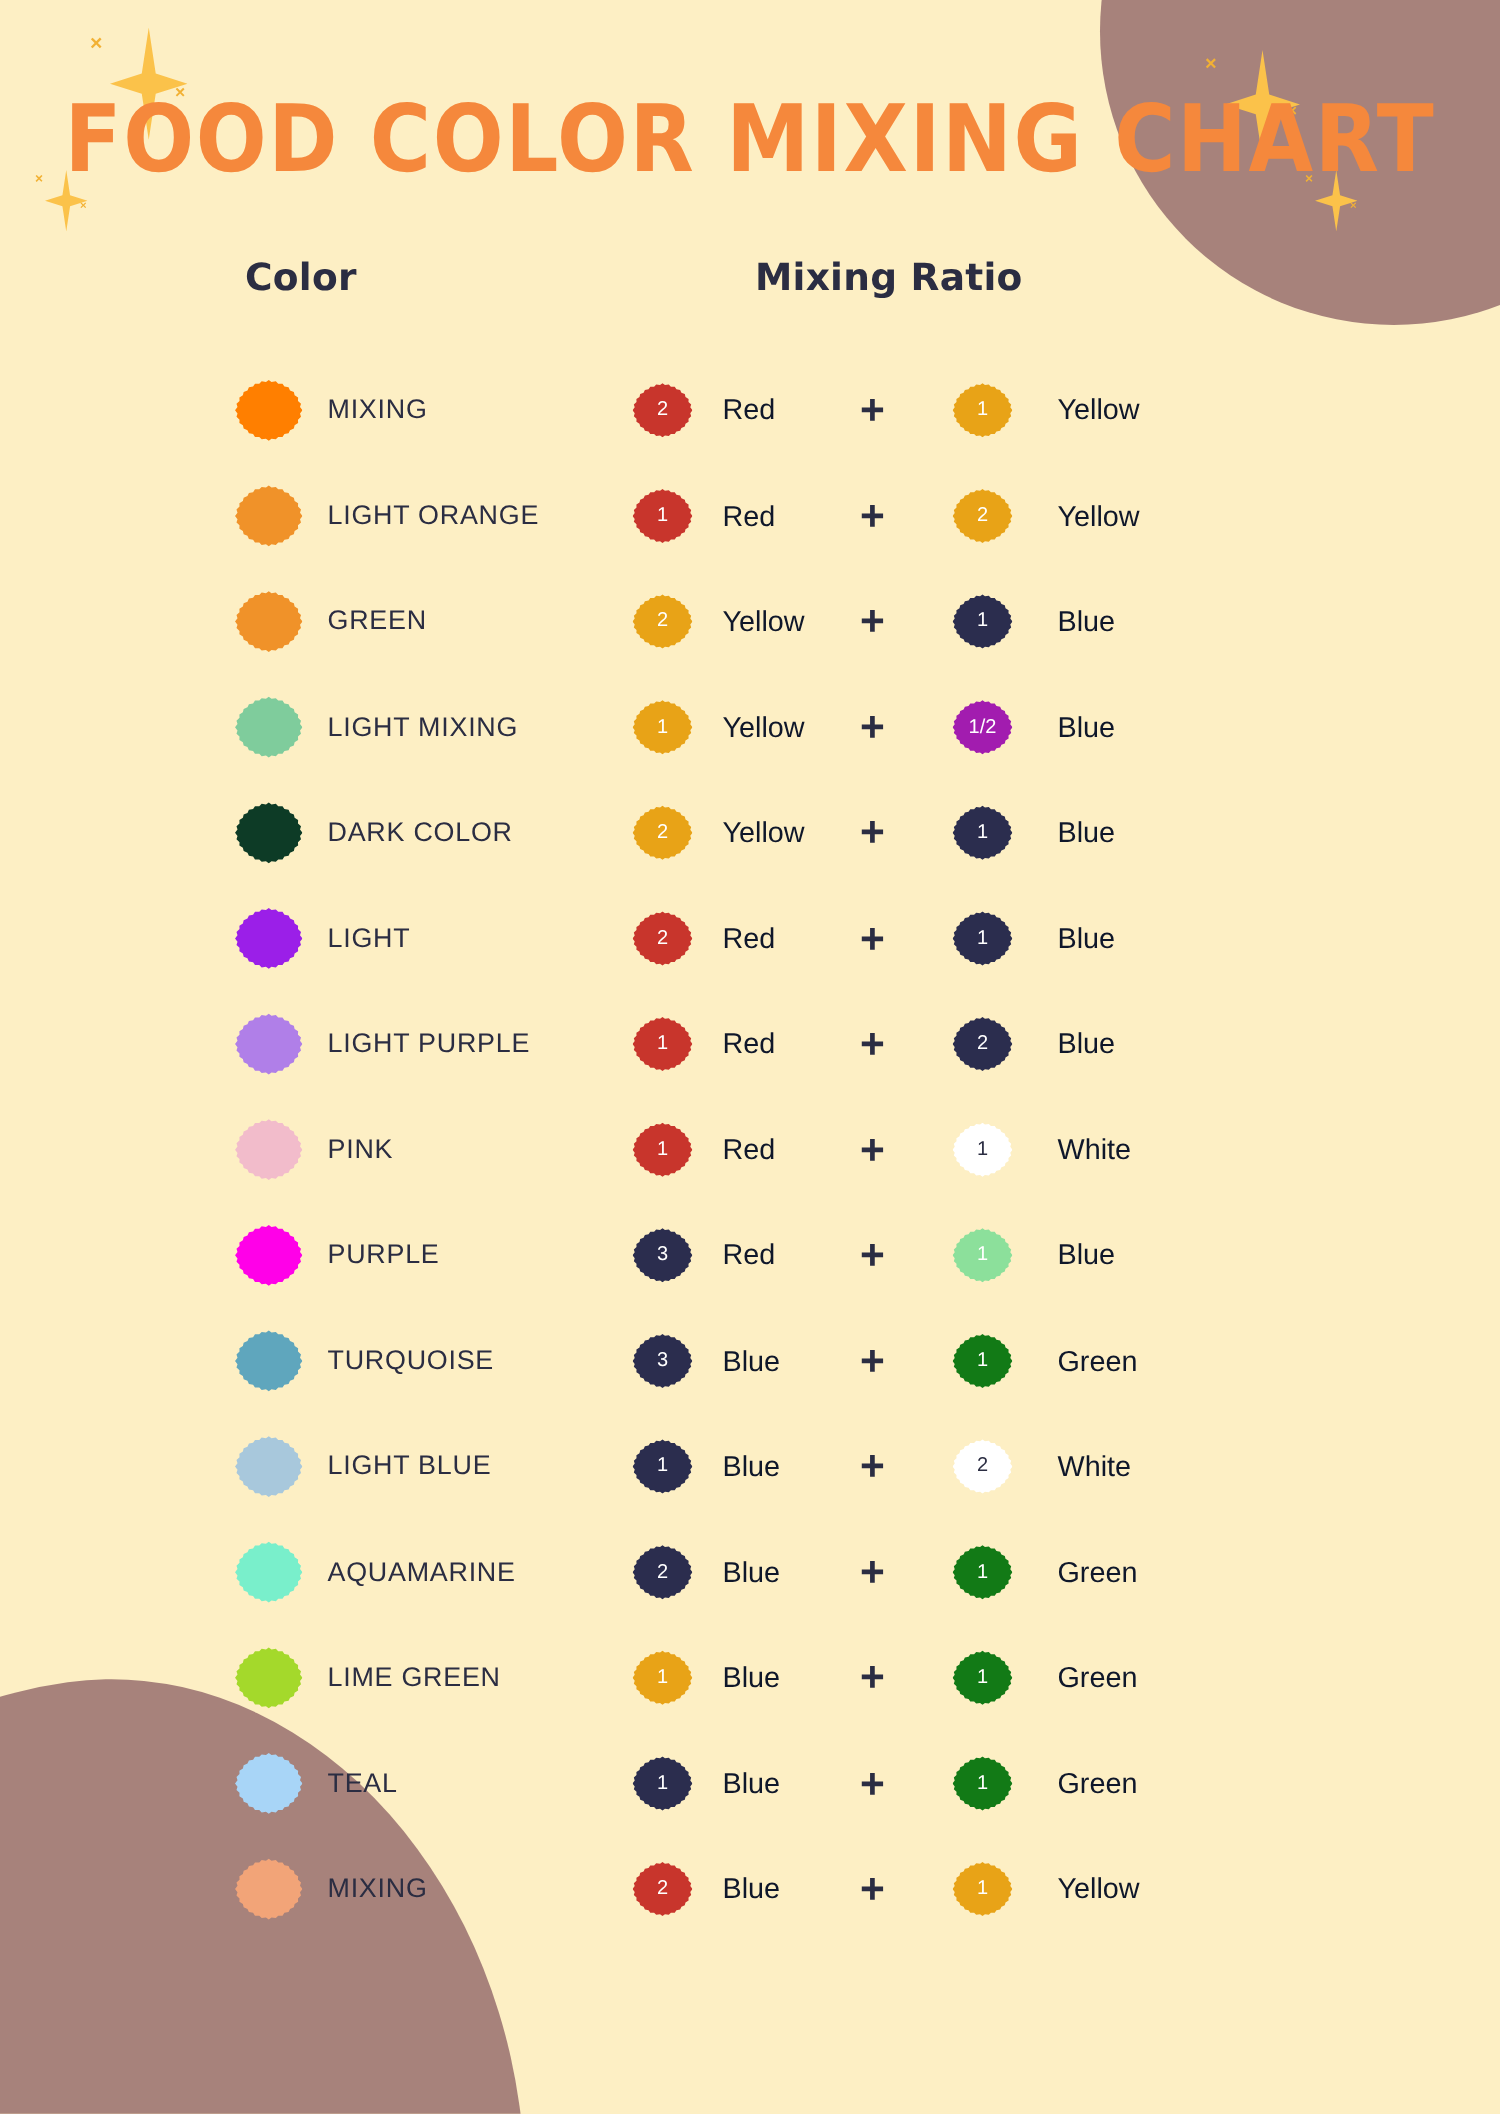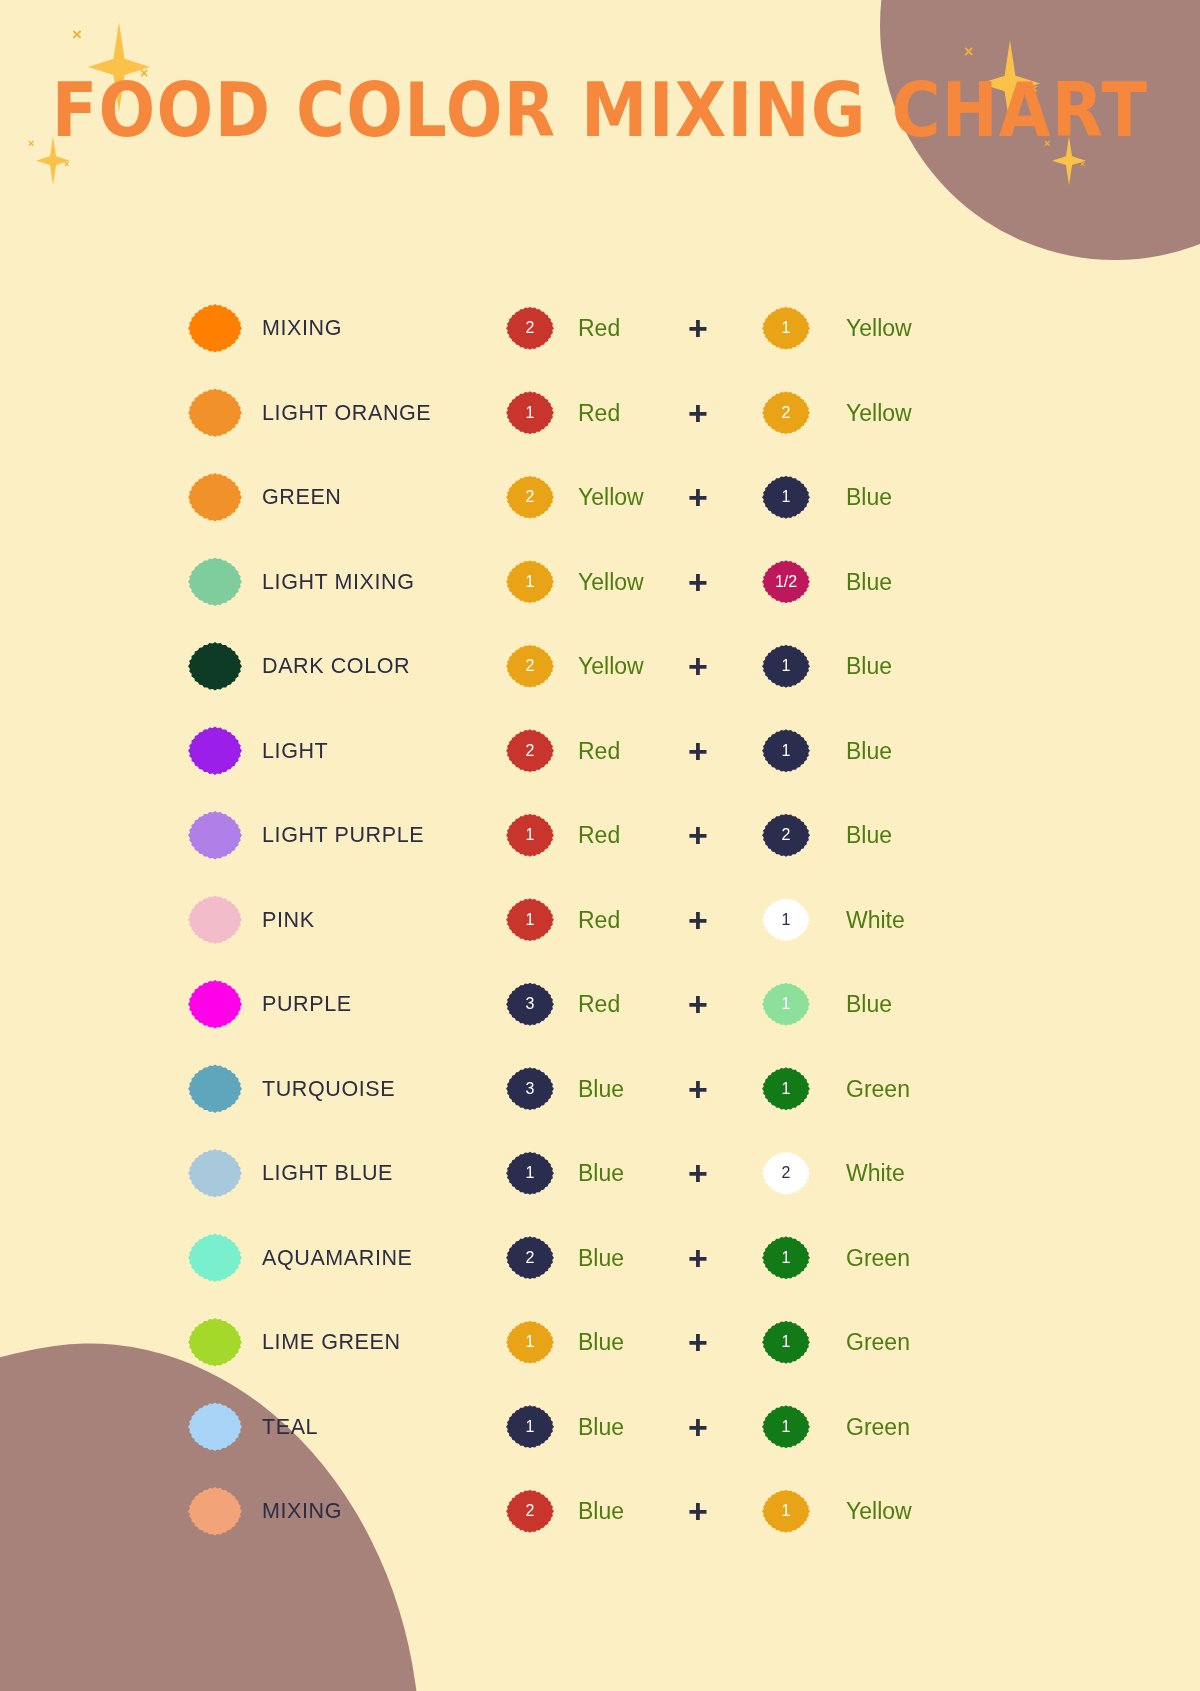--- a/index.html
+++ b/index.html
@@ -111,21 +111,21 @@
     color:#ffffff;
     line-height:1;
   }
   .badge.dark-text{ color:#2B2D42; }
 
   .b1{ left:506px; top:50%; margin-top:-24px; }
   .b2{ left:762px; top:50%; margin-top:-24px; }
 
   .ing-label{
     position:absolute; top:50%; transform:translateY(-50%);
-    font-size:23px; color:#4d7c0f; white-space:nowrap;text-align:center;
+    font-size:23px; color:#0f172a; white-space:nowrap;text-align:center;
   }
   .l1{ left:578px; }
   .l2{ left:846px; }
 
   .plus{
     position:absolute; left:688px; top:50%;
     transform:translateY(-50%);
     font-size:34px; font-weight:700; color:#2B2D42;
     line-height:1;
   }
@@ -156,20 +156,24 @@
       <span class="star" style="width: 34px; height: 49.3px; background: rgb(251, 194, 74);"></span>
       <span class="x" style="left: -8px; top: 2px; font-size: 11px;">×</span>
       <span class="x" style="left: 28px; top: 24px; font-size: 9px;">×</span>
     </div>
   </div>
 
 <div class="page">
 
   <div class="title">FOOD COLOR MIXING CHART</div>
 
+  <div class="headers">
+    <div class="hdr hdr-color">Color</div>
+    <div class="hdr hdr-ratio">Mixing Ratio</div>
+  </div>
 
   <div class="rows" id="rows">
       <div class="row">
         <div class="scallop swatch" style="background: rgb(255, 127, 0);"></div>
         <div class="color-name">MIXING</div>
         <div class="scallop badge b1" style="background: rgb(200, 53, 44);">2</div>
         <div class="ing-label l1">Red</div>
         <div class="plus">+</div>
         <div class="scallop badge b2" style="background: rgb(232, 163, 23);">1</div>
         <div class="ing-label l2">Yellow</div>
@@ -191,21 +195,21 @@
         <div class="plus">+</div>
         <div class="scallop badge b2" style="background: rgb(43, 45, 78);">1</div>
         <div class="ing-label l2">Blue</div>
       </div>
       <div class="row">
         <div class="scallop swatch" style="background: rgb(127, 204, 156);"></div>
         <div class="color-name">LIGHT MIXING</div>
         <div class="scallop badge b1" style="background: rgb(232, 163, 23);">1</div>
         <div class="ing-label l1">Yellow</div>
         <div class="plus">+</div>
-        <div class="scallop badge b2" style="background: #be185d;">1/2</div>
+        <div class="scallop badge b2" style="background: #a21caf;">1/2</div>
         <div class="ing-label l2">Blue</div>
       </div>
       <div class="row">
         <div class="scallop swatch" style="background: rgb(13, 59, 38);"></div>
         <div class="color-name">DARK COLOR</div>
         <div class="scallop badge b1" style="background: rgb(232, 163, 23);">2</div>
         <div class="ing-label l1">Yellow</div>
         <div class="plus">+</div>
         <div class="scallop badge b2" style="background: rgb(43, 45, 78);">1</div>
         <div class="ing-label l2">Blue</div>

